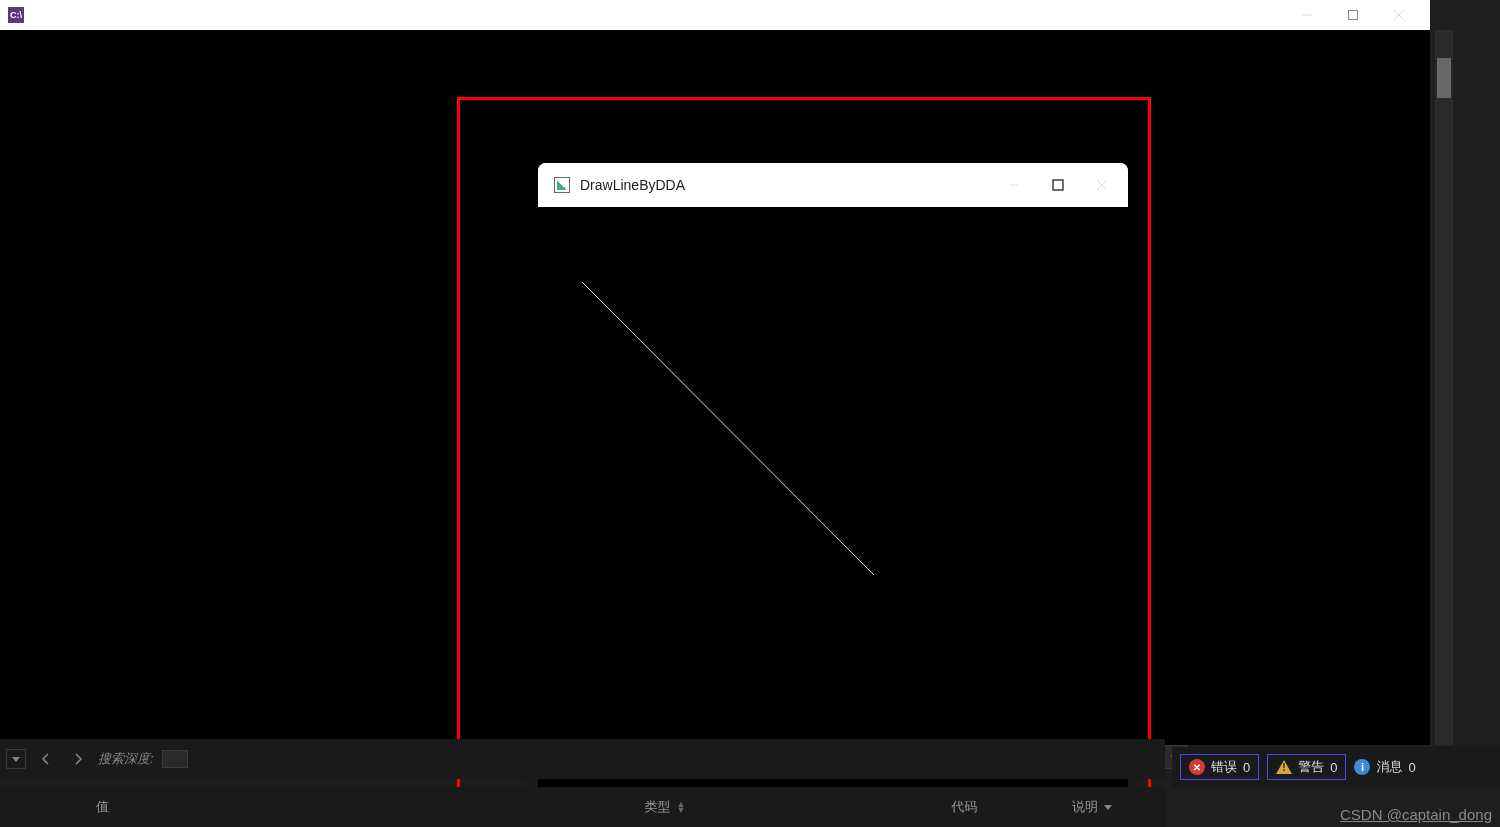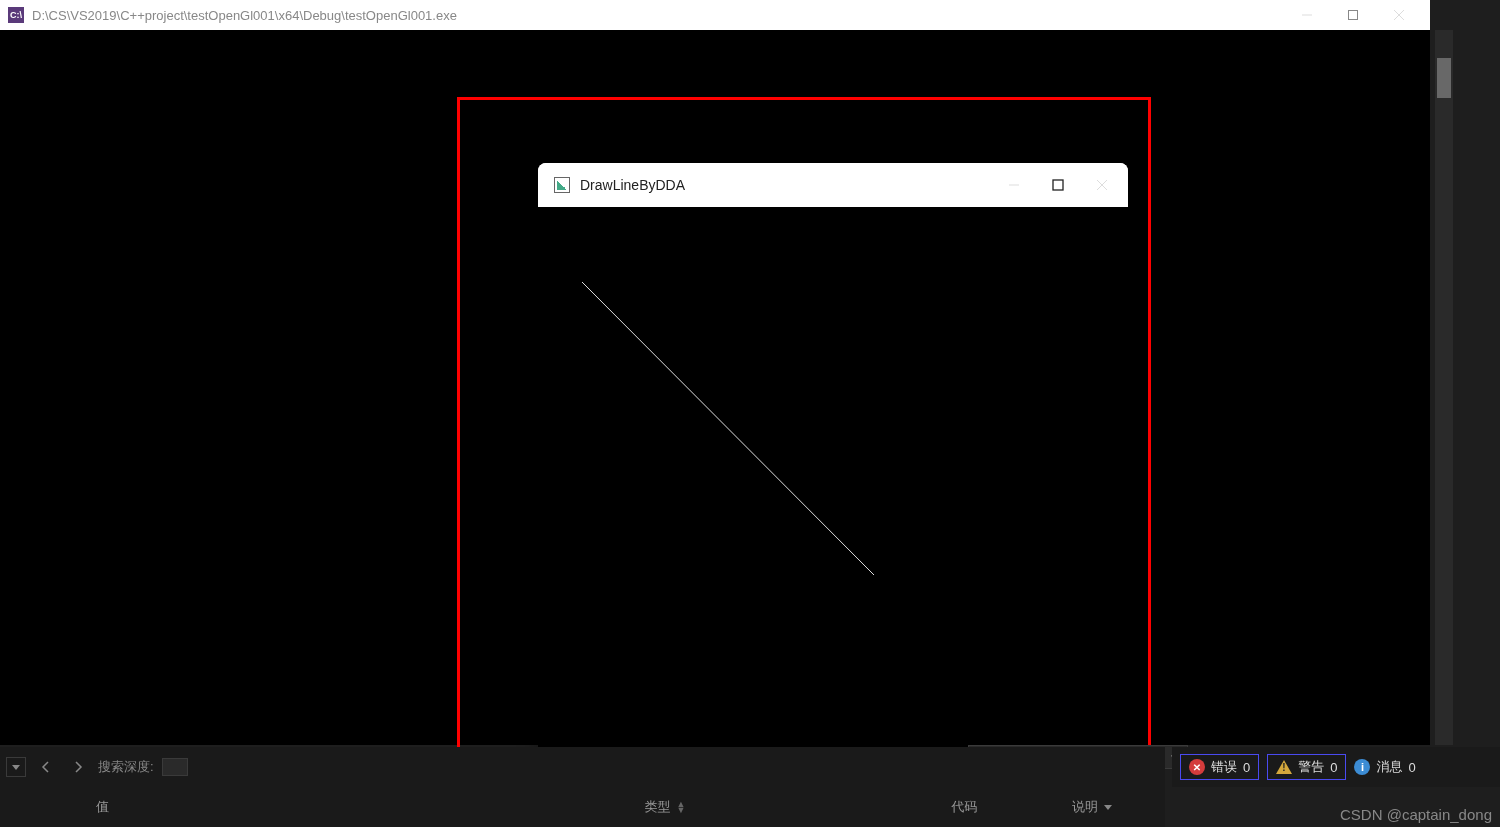--- a/index.html
+++ b/index.html
@@ -21,21 +21,21 @@
     .glut-icon::after { content: ''; position: absolute; inset: 2px; background: linear-gradient(45deg, #4a8 50%, transparent 50%); }
     .glut-title { font-size: 14px; color: #222; flex: 1; }
     .glut-controls { display: flex; gap: 24px; align-items: center; }
     .glut-ctrl-btn { width: 20px; height: 20px; display: flex; align-items: center; justify-content: center; color: #222; cursor: pointer; font-size: 13px; }
     .glut-body { height: calc(100% - 44px); background: #000; position: relative; }
     .line-render { position: absolute; inset: 0; }
     
     .ide-scrollbar { position: absolute; right: 47px; top: 30px; width: 18px; height: 715px; background: #2a2a2a; }
     .ide-scrollbar-thumb { position: absolute; top: 28px; width: 14px; left: 2px; height: 40px; background: #686868; }
     
-    .bottom-nav { position: absolute; left: 0; bottom: 40px; width: 1165px; height: 40px; background: #1a1a1a; display: flex; align-items: center; gap: 8px; padding: 0 6px; }
+    .bottom-nav { position: absolute; left: 0; bottom: 48px; width: 1165px; height: 40px; background: #1a1a1a; display: flex; align-items: center; gap: 8px; padding: 0 6px; font-style: italic; }
     .nav-dropdown-btn { width: 20px; height: 20px; display: flex; align-items: center; justify-content: center; color: #888; cursor: pointer; border: 1px solid #3a3a3a; }
     .nav-arrow-btn { width: 24px; height: 24px; display: flex; align-items: center; justify-content: center; color: #888; cursor: pointer; }
     .nav-label { color: #888; font-size: 13px; }
     .nav-depth-select { width: 26px; height: 18px; background: #2a2a2a; border: 1px solid #3a3a3a; }
     
     .bottom-table { position: absolute; left: 0; bottom: 0; width: 1165px; height: 40px; background: #1a1a1a; display: flex; align-items: center; }
     .table-col { color: #999; font-size: 13px; display: flex; align-items: center; gap: 6px; margin-left: 28px; }
     .col-value { margin-left: 96px; width: 560px; }
     .col-type { width: 300px; }
     .col-code { width: 100px; }
@@ -46,31 +46,30 @@
     .solution-dropdown .caret { margin-left: auto; font-size: 10px; }
     
     .status-panel { position: absolute; right: 0; bottom: 40px; width: 328px; height: 40px; background: #1a1a1a; display: flex; align-items: center; gap: 8px; padding: 0 8px; }
     .status-badge { display: flex; align-items: center; gap: 6px; padding: 3px 8px; border: 1px solid #4a4af0; color: #ddd; font-size: 13px; cursor: pointer; }
     .status-icon-error { width: 16px; height: 16px; border-radius: 50%; background: #d43c3c; color: #fff; display: flex; align-items: center; justify-content: center; font-size: 10px; font-weight: bold; }
     .status-icon-warn { width: 0; height: 0; border-left: 8px solid transparent; border-right: 8px solid transparent; border-bottom: 14px solid #d4a83c; position: relative; }
     .status-icon-warn::after { content: '!'; position: absolute; left: -2px; top: 2px; color: #222; font-size: 10px; font-weight: bold; }
     .status-info { display: flex; align-items: center; gap: 6px; color: #ddd; font-size: 13px; }
     .status-icon-info { width: 16px; height: 16px; border-radius: 50%; background: #3c8cd4; color: #fff; display: flex; align-items: center; justify-content: center; font-size: 11px; font-weight: bold; }
     
-    .watermark { position: absolute; right: 8px; bottom: 4px; color: #888; font-size: 15px; }
+    .watermark { position: absolute; right: 8px; bottom: 4px; color: #888; font-size: 15px; text-decoration: underline; }
     
     svg line { stroke: #ddd; stroke-width: 1; }
   </style>
 </head>
 <body>
 
 <div class="console-window">
   <div class="console-titlebar">
     <div class="console-icon">C:\</div>
-    <div class="console-title">D:\CS\VS2019\C++project\testOpenGl001\x64\Debug\testOpenGl001.exe</div>
     <div class="console-controls">
       <div class="console-ctrl-btn">
         <svg width="12" height="12" viewBox="0 0 12 12">
             <line x1="1" y1="6" x2="11" y2="6" stroke="#888" stroke-width="1"></line>
           </svg>
       </div>
       <div class="console-ctrl-btn">
         <svg width="12" height="12" viewBox="0 0 12 12">
             <rect x="1.5" y="1.5" width="9" height="9" fill="none" stroke="#888" stroke-width="1"></rect>
           </svg>

